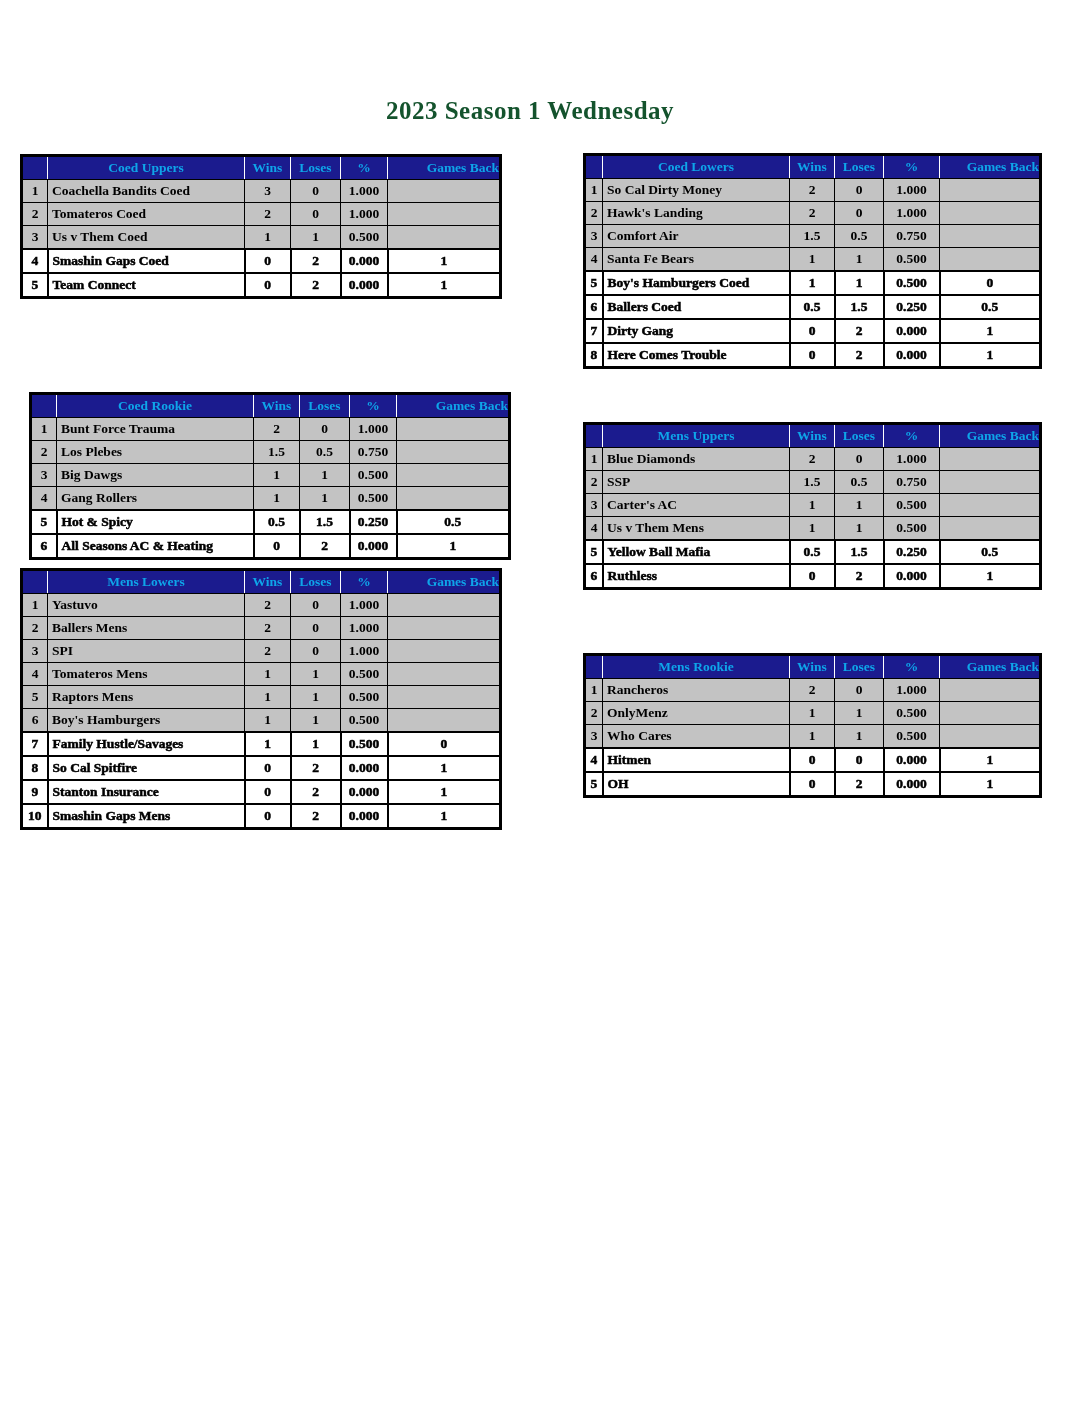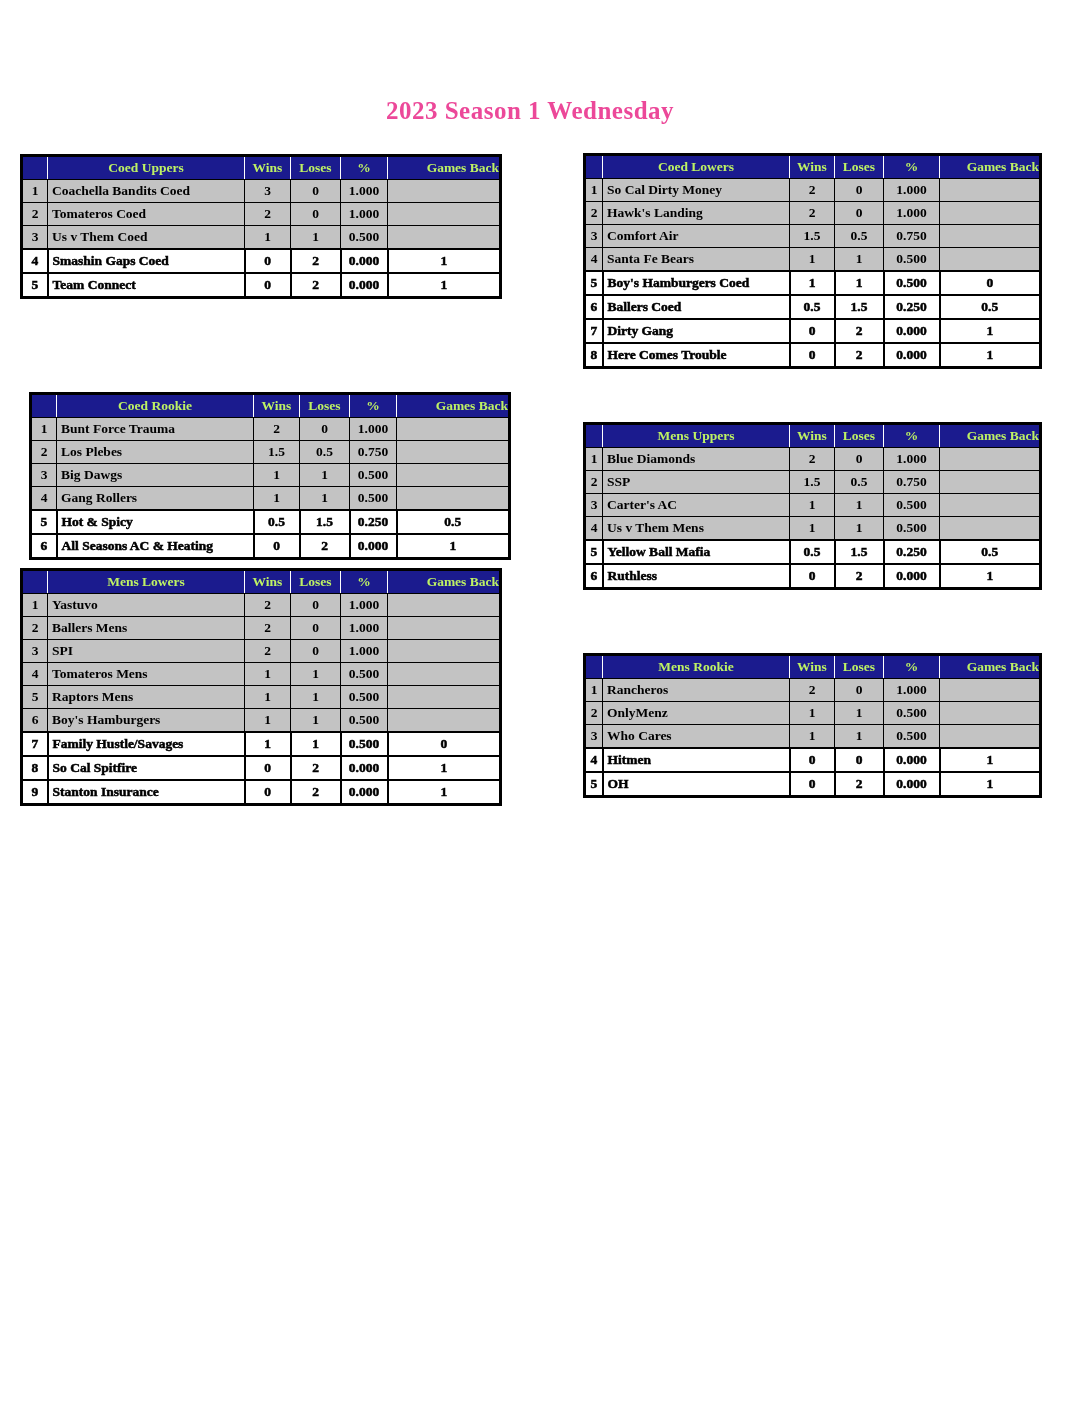--- a/index.html
+++ b/index.html
@@ -14,42 +14,42 @@
     width: 1088px; height: 1408px;
     background: #ffffff; overflow: hidden;
   }
   .doc-title {
     position: absolute;
     left: 0; width: 1060px;
     top: 97px;
     text-align: center;
     font-size: 25px;
     font-weight: bold;
-    color: #ec4899;
+    color: #14532d;
     letter-spacing: 0.5px;
   }
   table.tbl {
     position: absolute;
     border-collapse: collapse;
     table-layout: fixed;
     border: 3px solid #000000;
     font-size: 13.5px;
     font-weight: bold;
     color: #000000;
   }
   .tbl th, .tbl td {
     height: 22px;
     line-height: 22px;
     padding: 0;
     overflow: hidden;
     white-space: nowrap;
   }
   .tbl thead th {
     background: #1b1b8e;
-    color: #bef264;
+    color: #0ea5e9;
     border-left: 1px solid #ffffff;
     border-right: 1px solid #ffffff;
     border-bottom: 1px solid #000000;
     text-align: center;
   }
   .tbl thead th:first-child { border-left: 3px solid #000000; }
   .tbl thead th:last-child  { border-right: 3px solid #000000; text-align: right; }
   .tbl tr.shaded td {
     background: #c3c3c3;
     border: 1px solid #000000;
@@ -472,20 +472,28 @@
     <td class="c-gb">1</td>
   </tr>
         <tr class="open">
     <td class="c-rank">9</td>
     <td class="c-team">Stanton Insurance</td>
     <td class="c-num">0</td>
     <td class="c-num">2</td>
     <td class="c-num">0.000</td>
     <td class="c-gb">1</td>
   </tr>
+        <tr class="open">
+    <td class="c-rank">10</td>
+    <td class="c-team">Smashin Gaps Mens</td>
+    <td class="c-num">0</td>
+    <td class="c-num">2</td>
+    <td class="c-num">0.000</td>
+    <td class="c-gb">1</td>
+  </tr>
       </tbody>
   </table>
 
   <table class="tbl tbl-right pos-mens-rookie">
     <colgroup>
       <col class="col-rank">
         <col class="col-team">
         <col class="col-wins">
         <col class="col-loses">
         <col class="col-pct">

